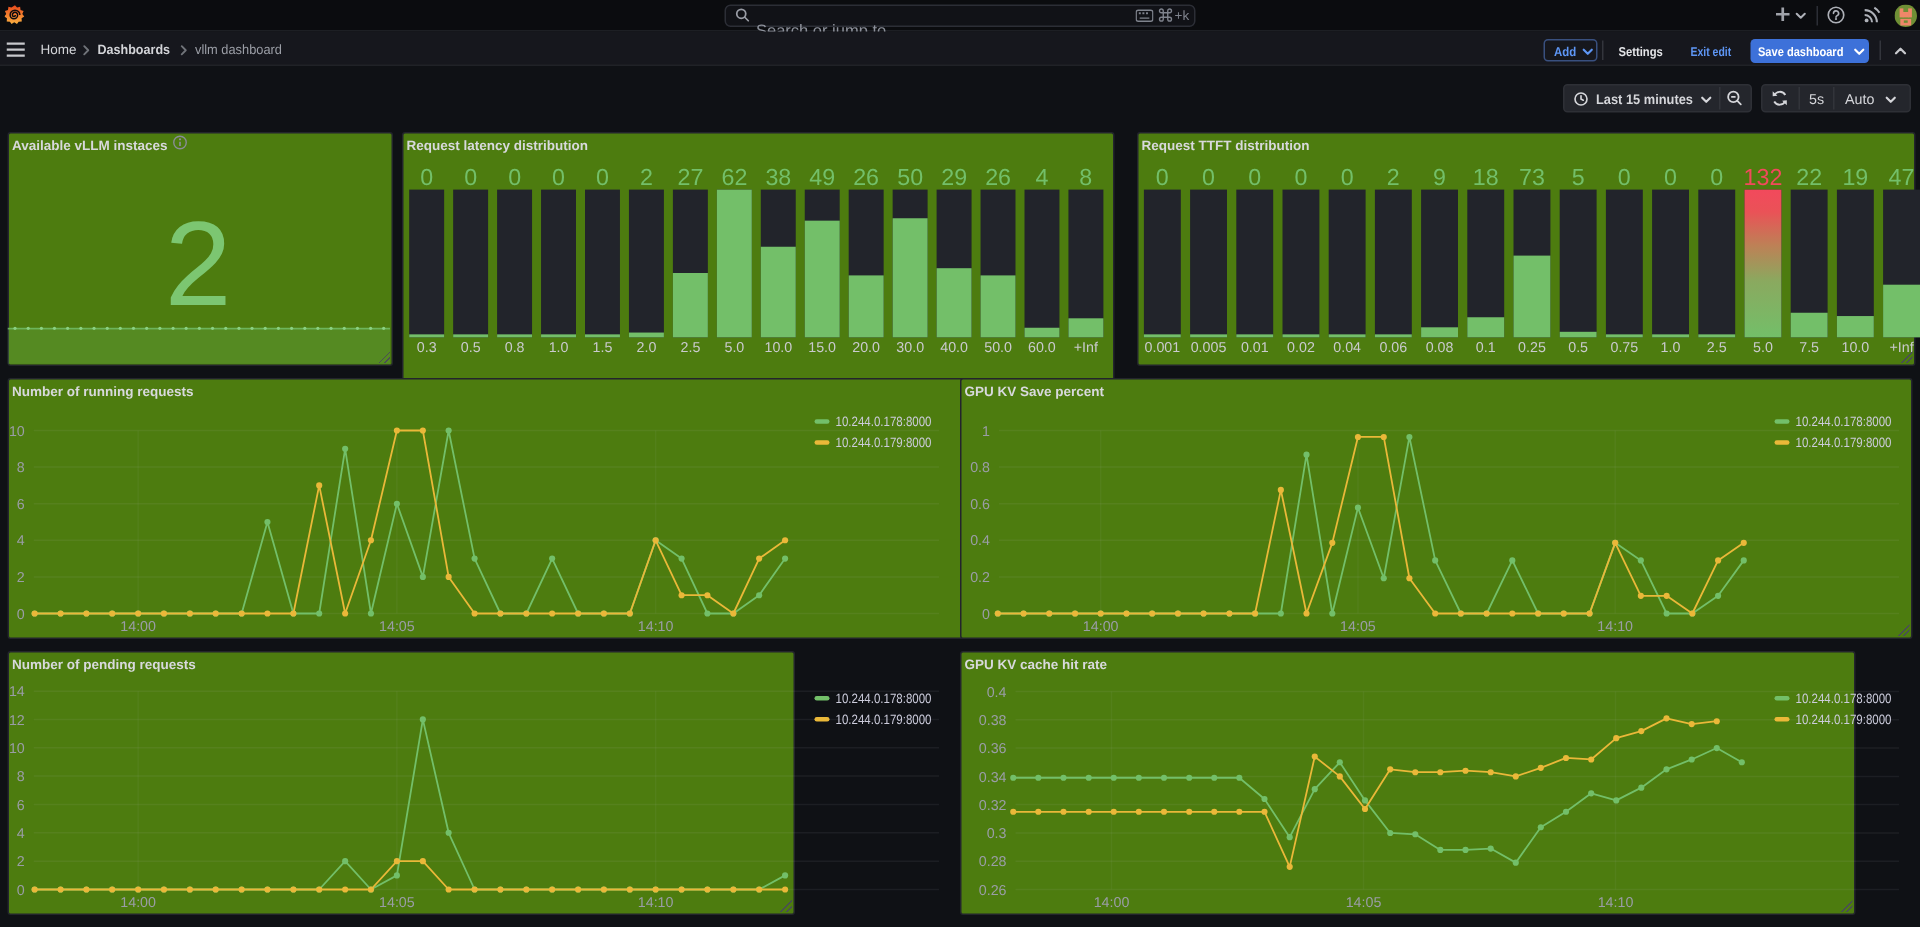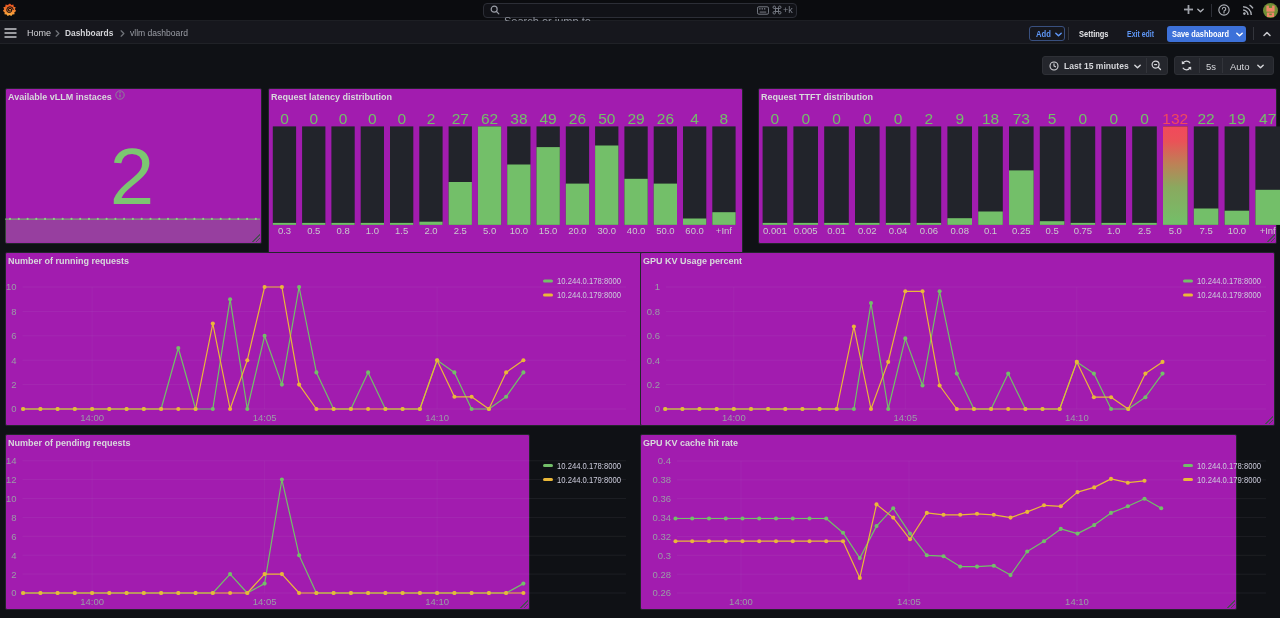--- a/index.html
+++ b/index.html
@@ -1,16 +1,16 @@
 <!DOCTYPE html>
 <html><head><meta charset="utf-8"><style>
 * { margin:0; padding:0; box-sizing:border-box; }
 html,body { width:1280px; height:618px; overflow:hidden; }
 body { background:#0f1115; font-family:"Liberation Sans",sans-serif; position:relative; }
-.panel { position:absolute; background:#a21caf; border:1px solid #23252c; border-radius:2px; }
+.panel { position:absolute; background:#4d7c0f; border:1px solid #23252c; border-radius:2px; }
 .ptitle { position:absolute; left:2px; top:2.5px; font-size:9px; font-weight:700; color:#d8d9dc; }
 .rsz { position:absolute; right:1px; bottom:1px; width:8px; height:8px;
   background:linear-gradient(135deg, transparent 0 50%, #4a4e55 50% 58%, transparent 58% 72%, #4a4e55 72% 80%, transparent 80%); }
 .tbtn { position:absolute; background:#24262c; border:1px solid #2e3036; border-radius:3px; }
 .t { position:absolute; white-space:nowrap; }
 </style></head><body>
 <div style="position:absolute;left:0;top:0;width:1280px;height:21px;background:#0b0c0f;border-bottom:1px solid #1d1f24"></div>
 <svg style="position:absolute;left:3px;top:3px" width="14" height="14" viewBox="0 0 28 28">
 <defs>
       <linearGradient id="glog" x1="0" y1="1" x2="0" y2="0">
@@ -426,21 +426,21 @@
       <circle cx="501.1" cy="120.4" r="2.05" fill="#EAB839"></circle>
       <circle cx="518.4" cy="108.2" r="2.05" fill="#EAB839"></circle>
       <rect x="538" y="27.5" width="10" height="3" rx="1.5" fill="#73BF69"></rect>
       <text x="552" y="32.2" font-size="9" fill="#ccccdc" textLength="64" lengthAdjust="spacingAndGlyphs">10.244.0.178:8000</text>
       <rect x="538" y="41.5" width="10" height="3" rx="1.5" fill="#EAB839"></rect>
       <text x="552" y="46.2" font-size="9" fill="#ccccdc" textLength="64" lengthAdjust="spacingAndGlyphs">10.244.0.179:8000</text>
     </svg>
 <div class="rsz"></div>
   </div>
 <div class="panel" style="left:640px;top:252px;width:635px;height:174px">
-<div class="ptitle">GPU KV Usage percent</div>
+<div class="ptitle">GPU KV Save percent</div>
 <svg width="635" height="174" style="position:absolute;left:-1px;top:-1px" font-family="Liberation Sans">
       <line x1="26" y1="157.0" x2="626" y2="157.0" stroke="rgba(204,204,220,0.075)" stroke-width="1"></line>
       <text x="20" y="160.4" text-anchor="end" font-size="9.5" fill="#9a9da6">0</text>
       <line x1="26" y1="132.6" x2="626" y2="132.6" stroke="rgba(204,204,220,0.075)" stroke-width="1"></line>
       <text x="20" y="136.0" text-anchor="end" font-size="9.5" fill="#9a9da6">0.2</text>
       <line x1="26" y1="108.2" x2="626" y2="108.2" stroke="rgba(204,204,220,0.075)" stroke-width="1"></line>
       <text x="20" y="111.6" text-anchor="end" font-size="9.5" fill="#9a9da6">0.4</text>
       <line x1="26" y1="83.8" x2="626" y2="83.8" stroke="rgba(204,204,220,0.075)" stroke-width="1"></line>
       <text x="20" y="87.2" text-anchor="end" font-size="9.5" fill="#9a9da6">0.6</text>
       <line x1="26" y1="59.4" x2="626" y2="59.4" stroke="rgba(204,204,220,0.075)" stroke-width="1"></line>

